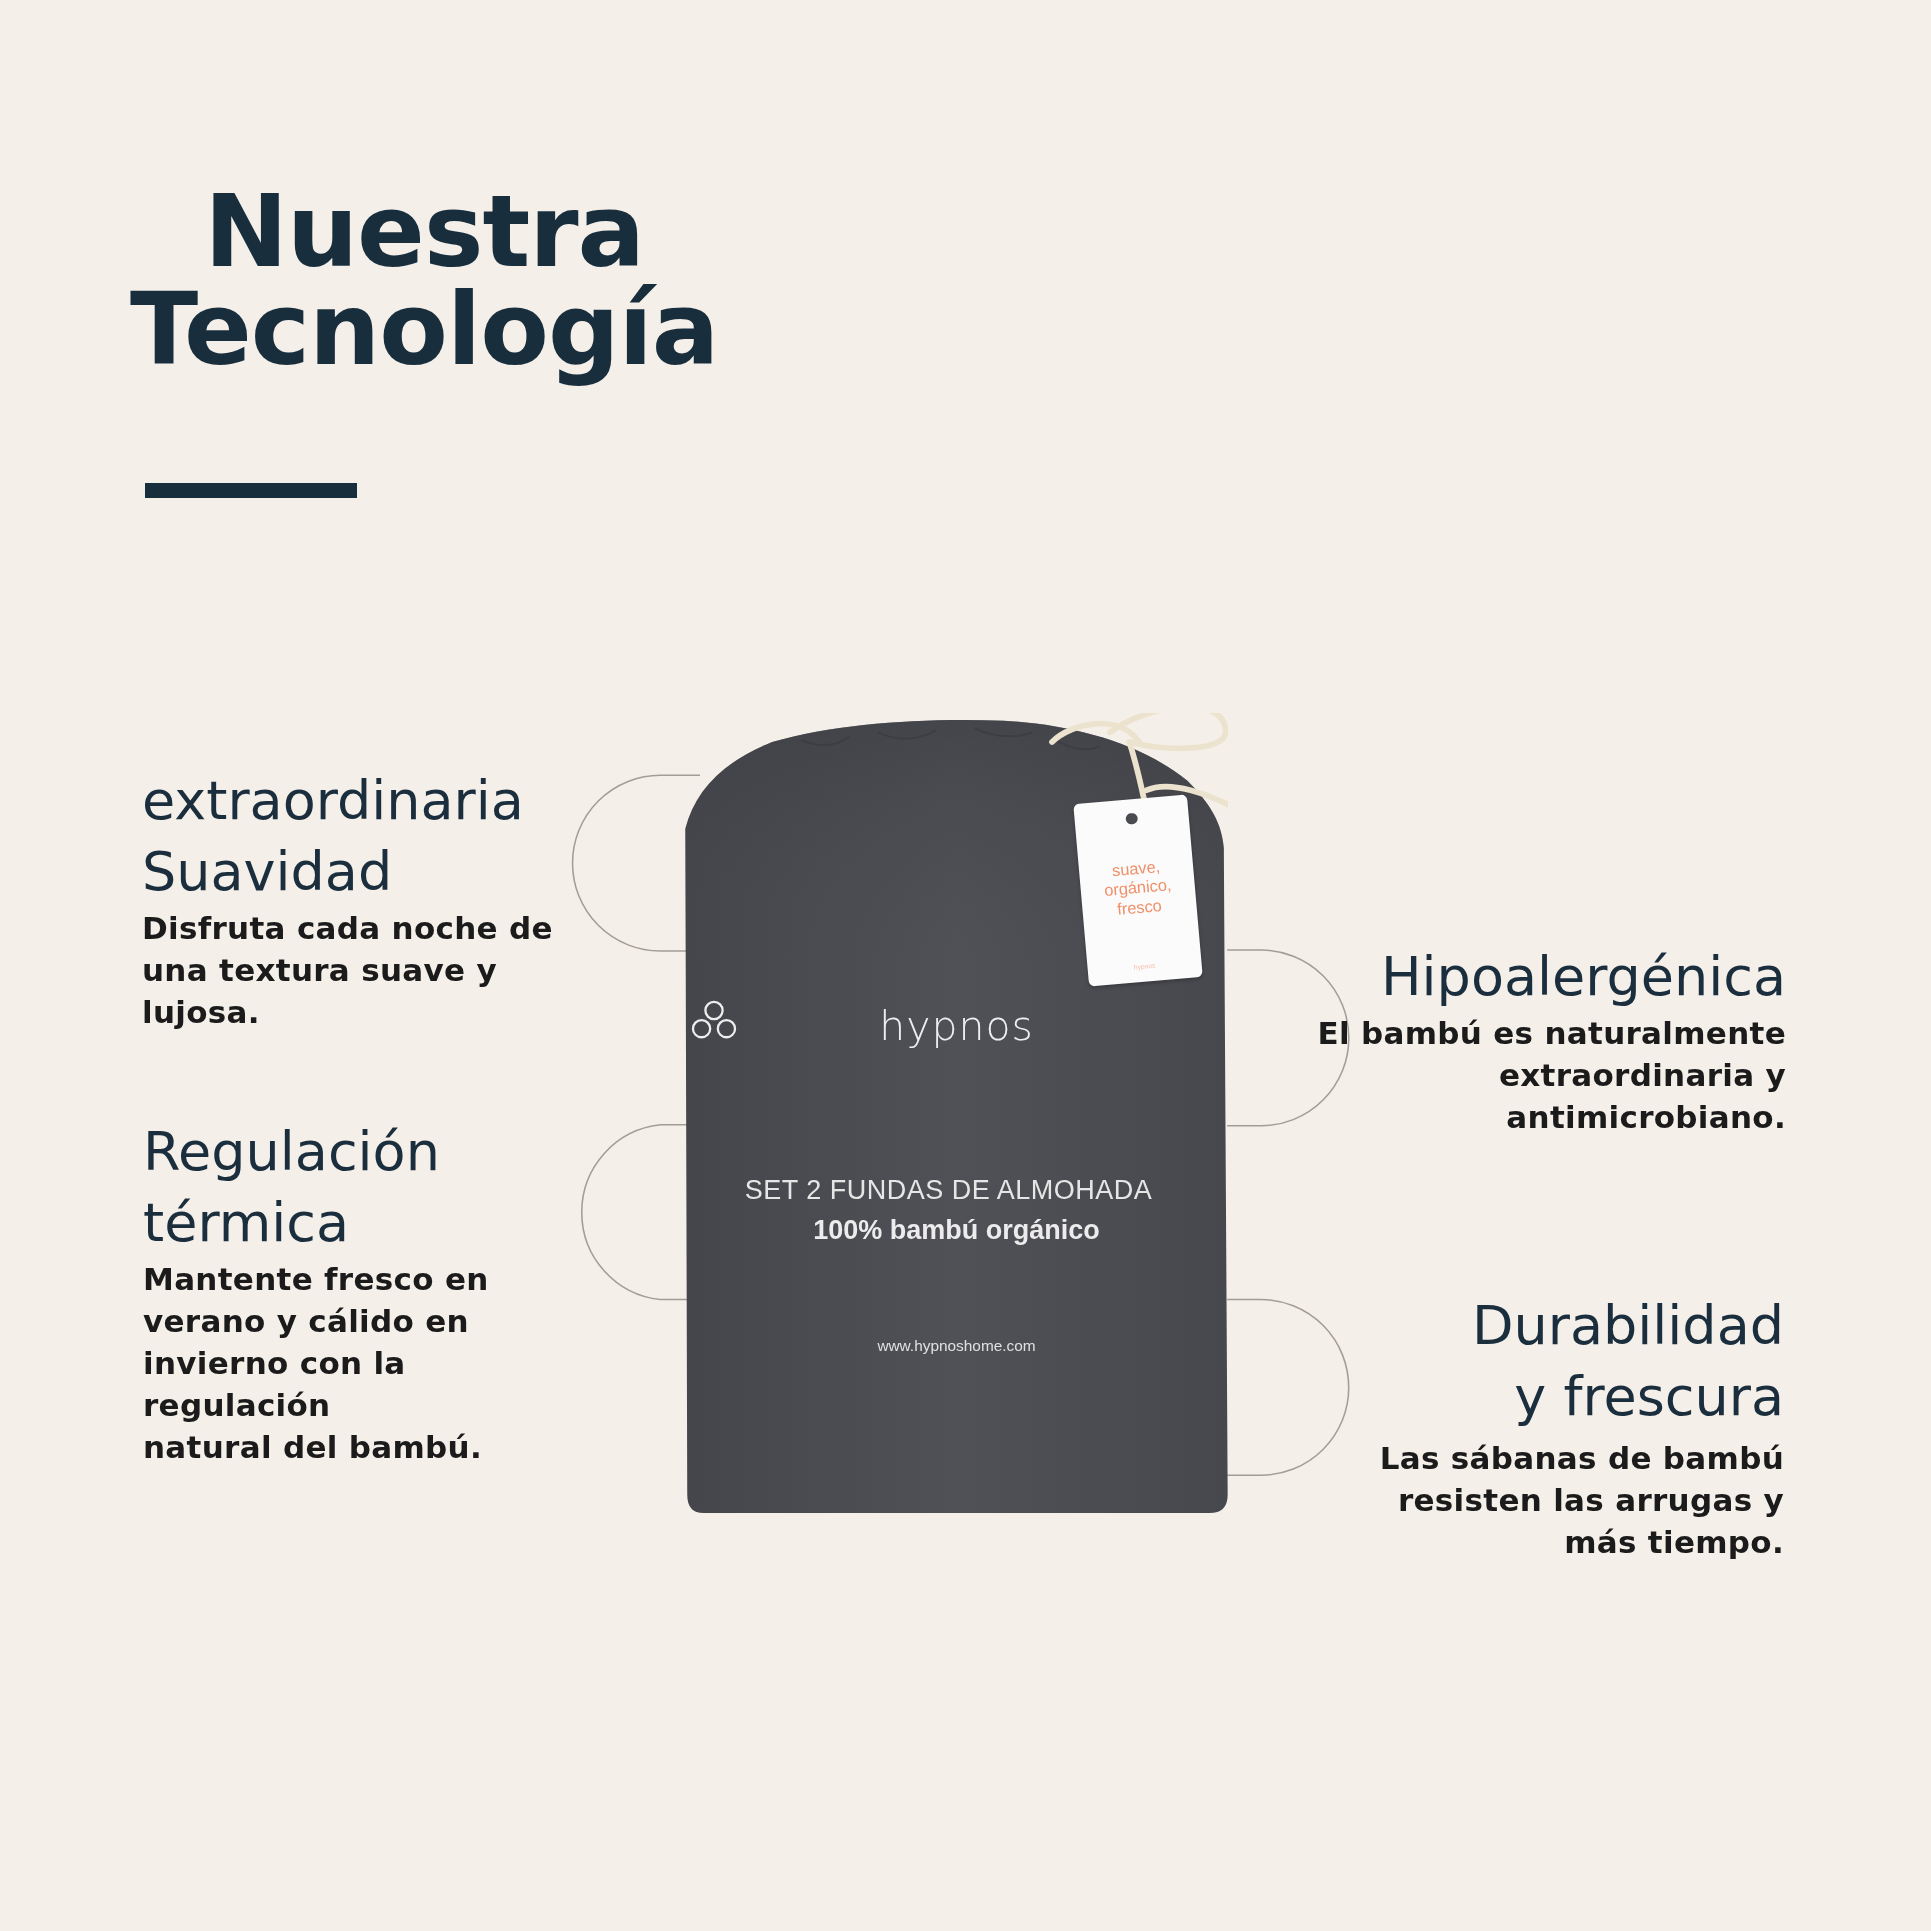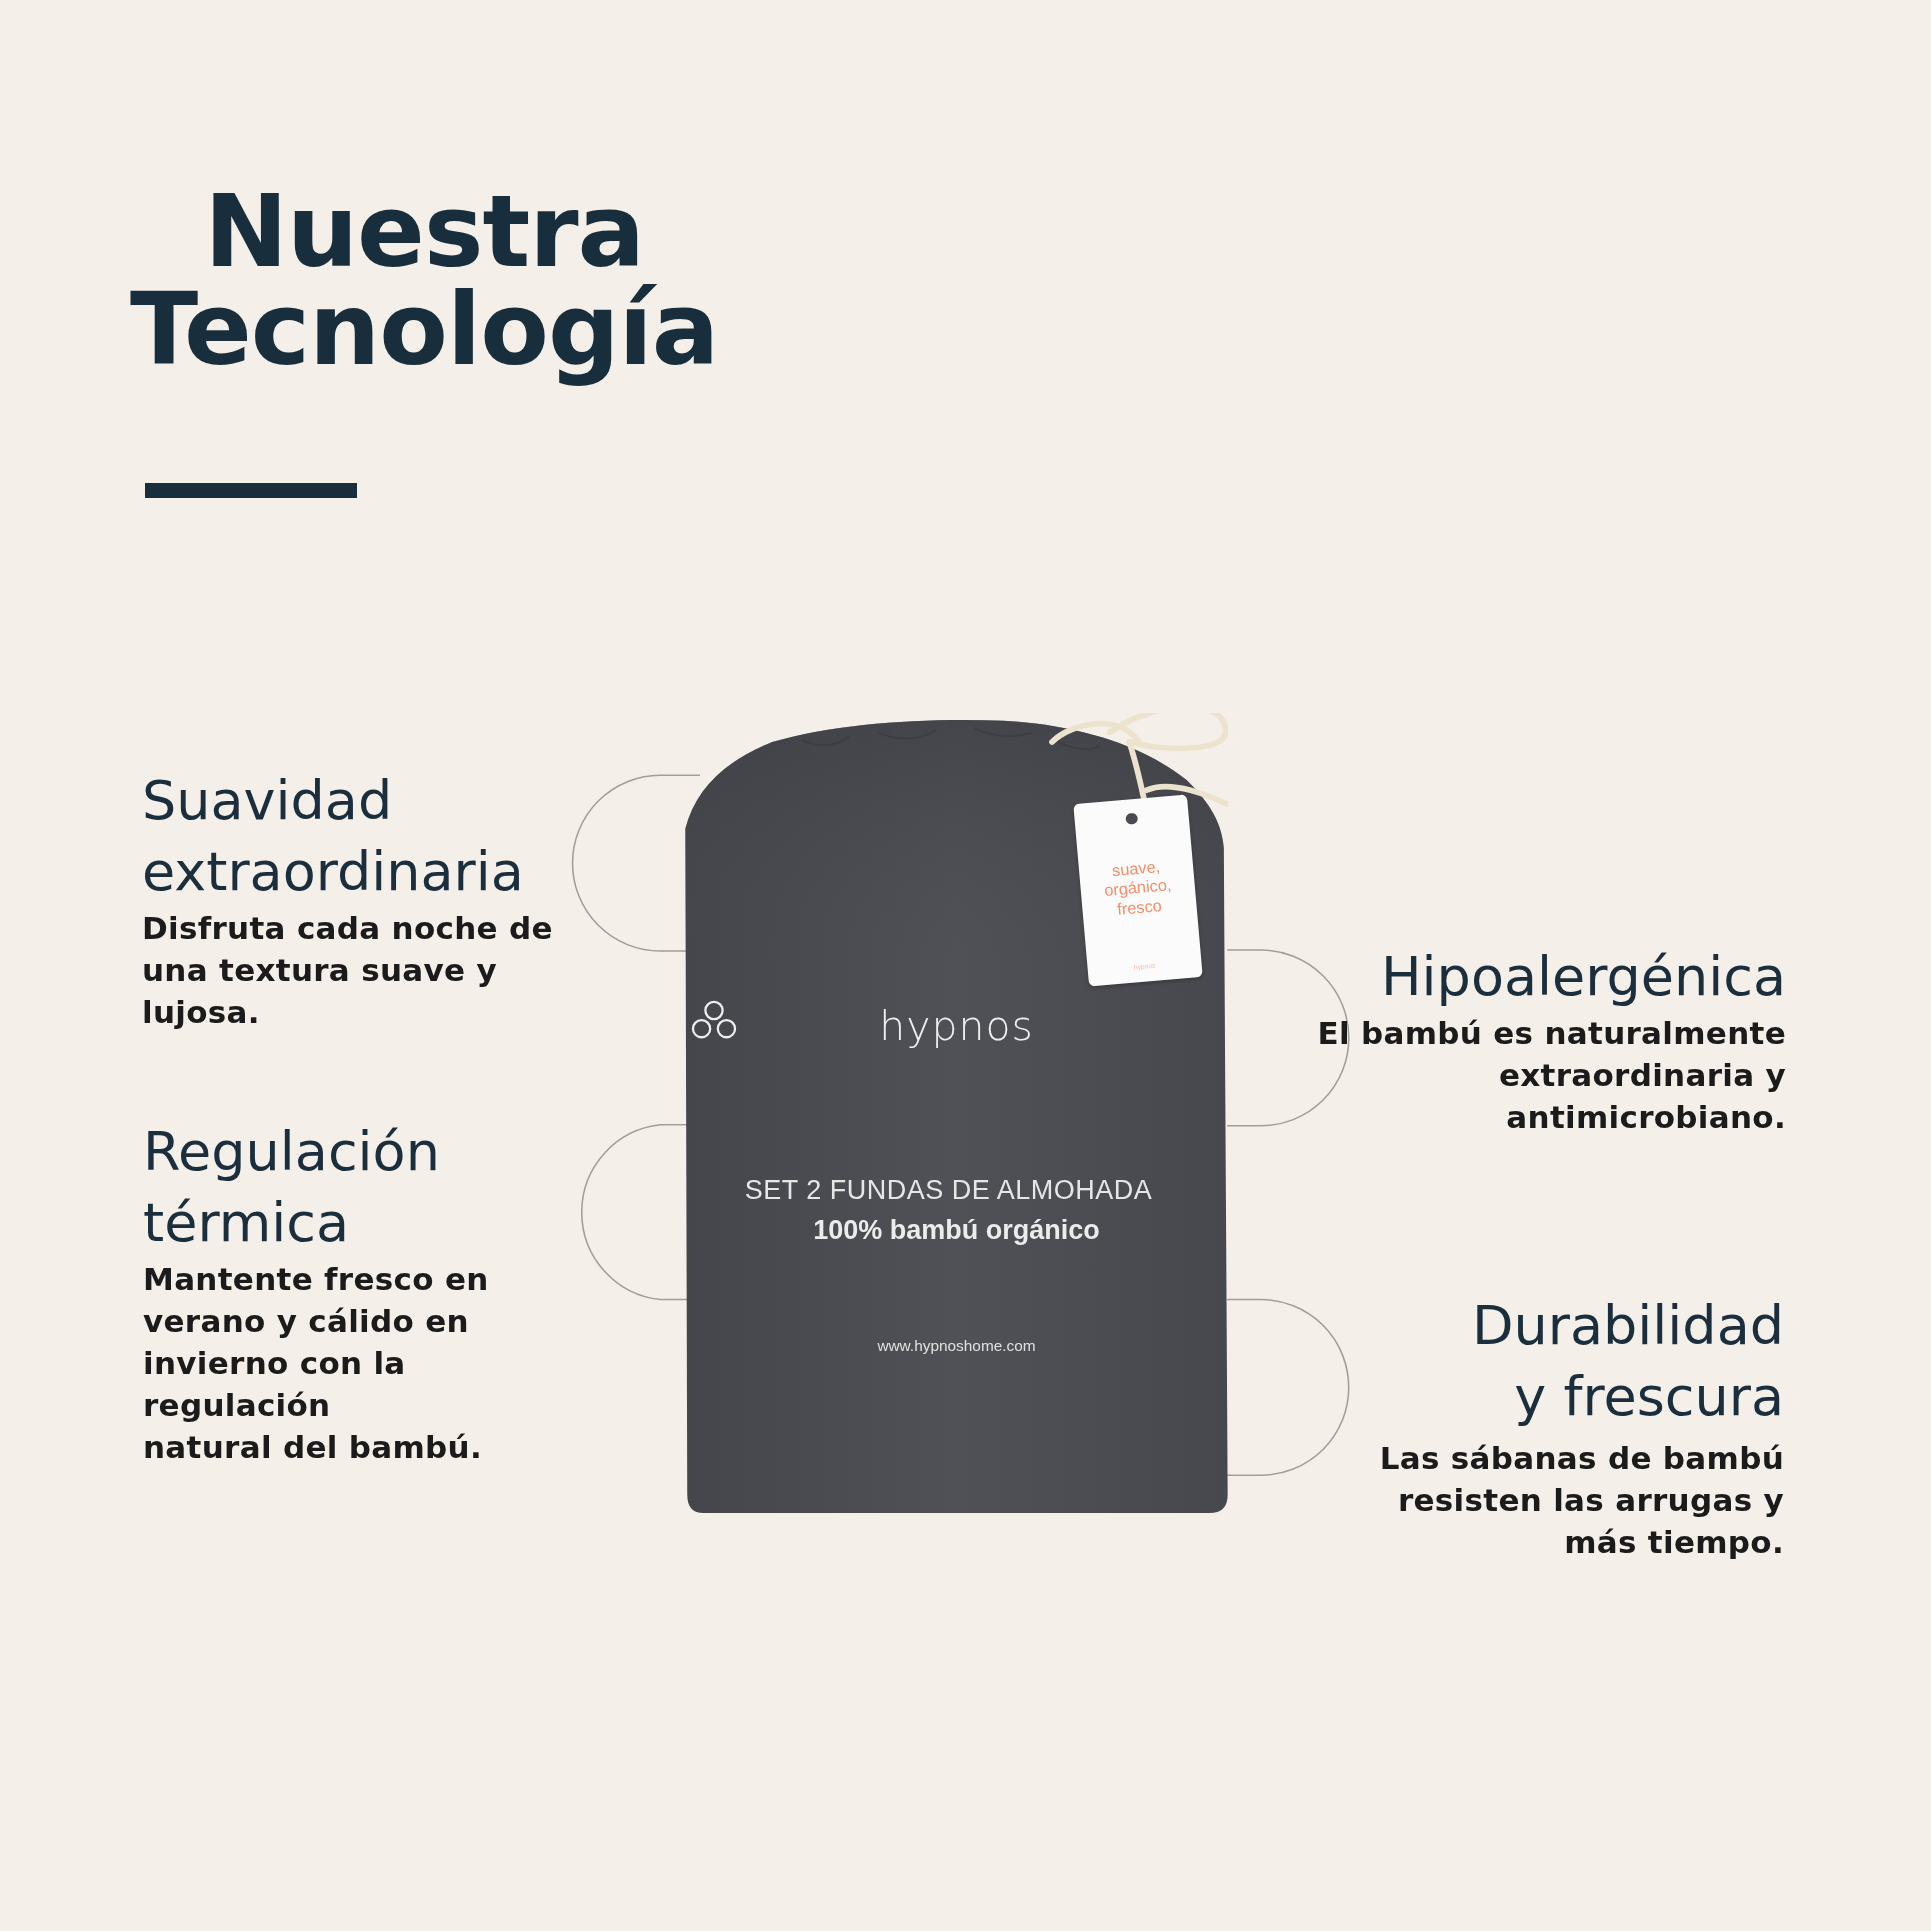--- a/index.html
+++ b/index.html
@@ -180,22 +180,22 @@
     <path d="M 712 1165 L 684 1165 A 91 91 0 0 0 684 1346 L 712 1346"></path>
 
     <path d="M 1271 984 L 1306 984 A 91 91 0 0 1 1306 1166 L 1271 1166"></path>
 
     <path d="M 1271 1346 L 1306 1346 A 91 91 0 0 1 1306 1528 L 1271 1528"></path>
   </g>
 </svg>
 
 <div class="feature left" id="f-suavidad">
   <h2>
+    <span>extraordinaria</span>
     <span>Suavidad</span>
-    <span>extraordinaria</span>
   </h2>
   <p>
     <span>Disfruta cada noche de</span>
     <span>una textura suave y lujosa.</span>
   </p>
 </div>
 
 <div class="feature left" id="f-regulacion">
   <h2>
     <span>Regulación</span>

